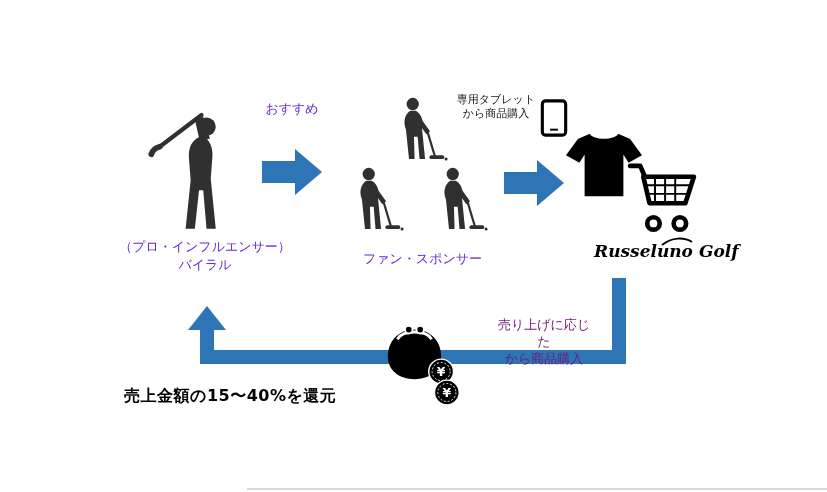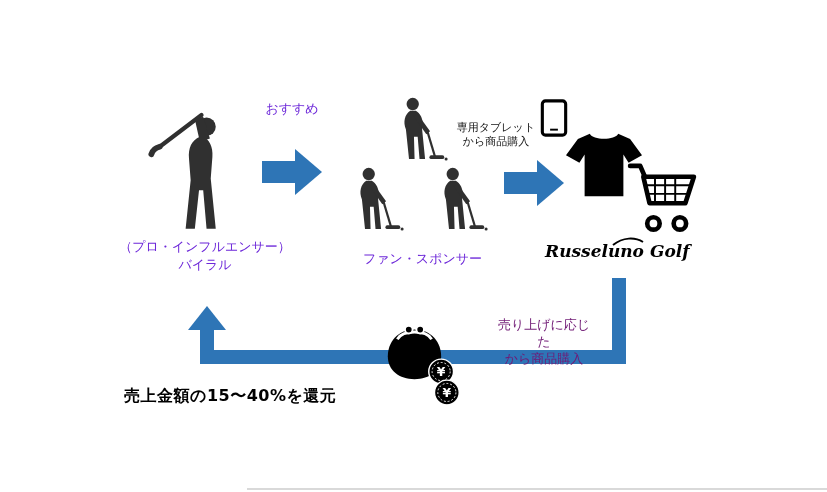--- a/index.html
+++ b/index.html
@@ -111,21 +111,21 @@
       <path d="M26 24 C17 30 14 42 19 54 L24 102 L33 102 L32 66 L38 66 L41 102 L50 102 L45 52 C49 38 41 27 35 24 Z" fill="currentColor"></path>
       <path d="M31 32 L52 62 L58 57 L38 29 Z" fill="currentColor"></path>
       <path d="M54 58 L66 98" stroke="currentColor" stroke-width="3.5" fill="none"></path>
       <path d="M60 99 L78 99" stroke="currentColor" stroke-width="6" stroke-linecap="round" fill="none"></path>
       <circle cx="84" cy="102" r="2.5" fill="currentColor"></circle>
     </svg>
   </div>
 
   <div class="abs label" style="left:325px; top:250px; width:195px;">ファン・スポンサー</div>
 
-  <div class="abs small-note" style="left:452px; top:93px; width:88px;margin-top:28px;">
+  <div class="abs small-note" style="left:452px; top:93px; width:88px;">
     <div>専用タブレット</div>
     <div>から商品購入</div>
   </div>
 
   <div class="abs ink" style="left:540px; top:98px; width:28px; height:40px;">
     <svg viewBox="0 0 36 50" width="28" height="40">
       <rect x="3" y="3" width="30" height="44" rx="4" fill="none" stroke="currentColor" stroke-width="4"></rect>
       <line x1="13" y1="40" x2="23" y2="40" stroke="currentColor" stroke-width="2.5"></line>
     </svg>
   </div>
@@ -145,21 +145,21 @@
     <svg viewBox="0 0 90 96" width="70" height="78">
       <path d="M4 8 H17 L23 22" stroke="currentColor" stroke-width="6" fill="none" stroke-linecap="round" stroke-linejoin="round"></path>
       <path d="M21 22 H86 L75 56 H29 Z" stroke="currentColor" stroke-width="6" fill="none" stroke-linejoin="round"></path>
       <path d="M36 25 V53 M49 25 V53 M62 25 V53" stroke="currentColor" stroke-width="2.5"></path>
       <path d="M25 33 H81 M27 44 H78" stroke="currentColor" stroke-width="2.5"></path>
       <circle cx="34" cy="82" r="8" fill="none" stroke="currentColor" stroke-width="6"></circle>
       <circle cx="68" cy="82" r="8" fill="none" stroke="currentColor" stroke-width="6"></circle>
     </svg>
   </div>
 
-  <div class="abs brand-wrap" style="left:545px; top:241px; width:138px;">
+  <div class="abs brand-wrap" style="left:594px; top:241px; width:138px;">
     <div class="brand-swoosh">
       <svg width="34" height="9" viewBox="0 0 34 9">
         <path d="M2 8 C12 0 24 0 32 5" stroke="currentColor" stroke-width="2" fill="none"></path>
       </svg>
     </div>
     <div class="brand">Russeluno Golf</div>
   </div>
 
   <div class="abs path-bar" style="left:612px; top:278px; width:14px; height:86px;"></div>
   <div class="abs path-bar" style="left:200px; top:350px; width:426px; height:14px;"></div>

